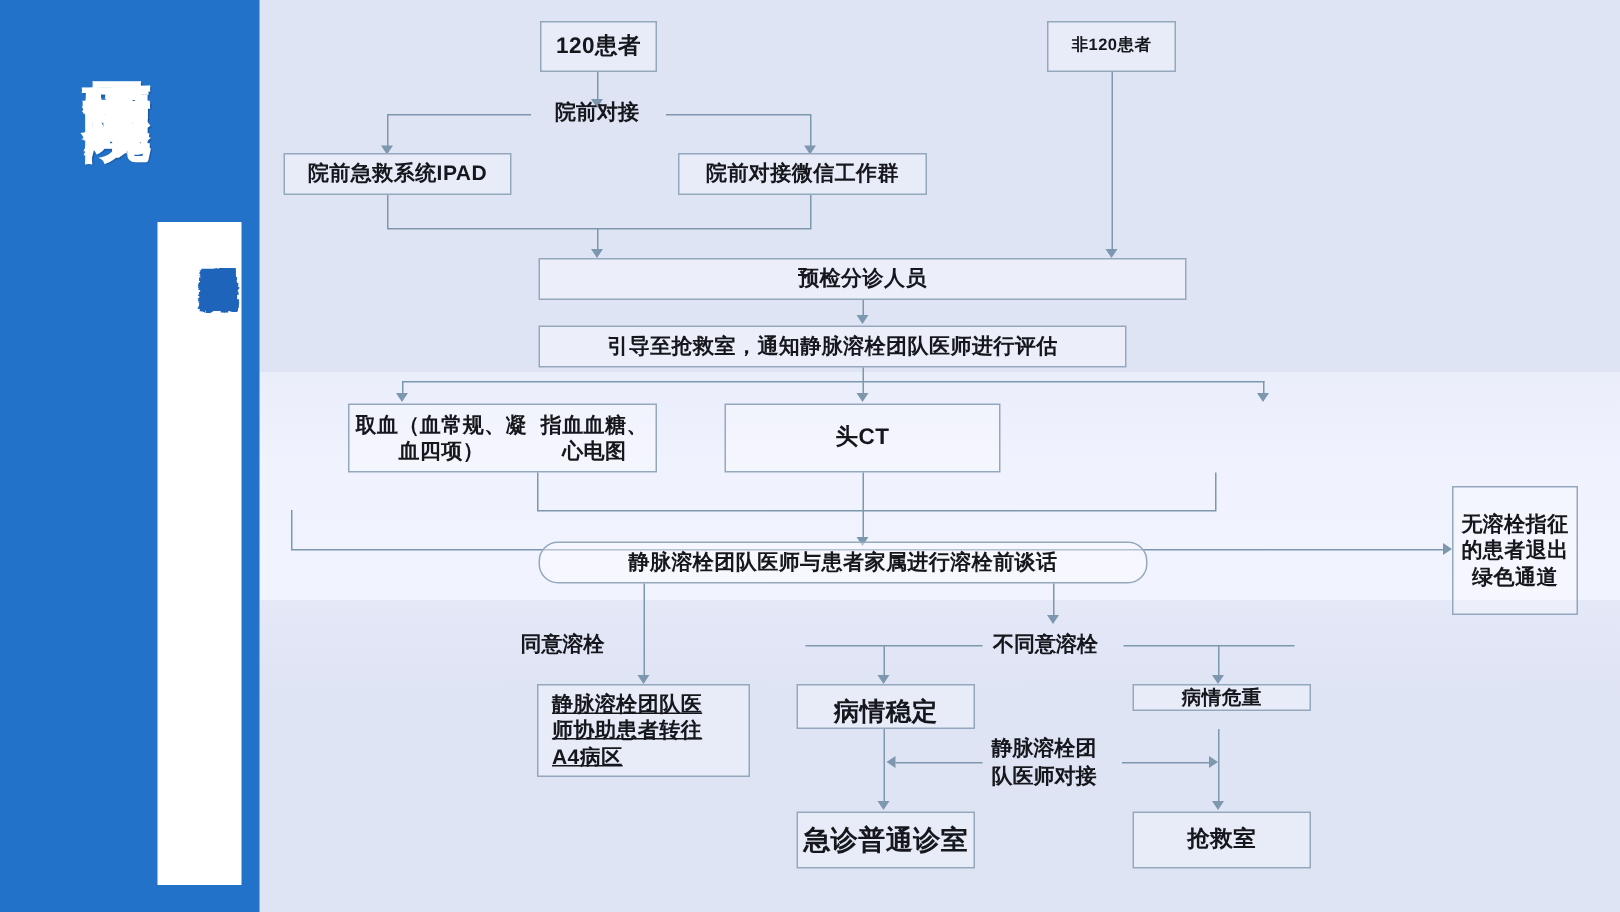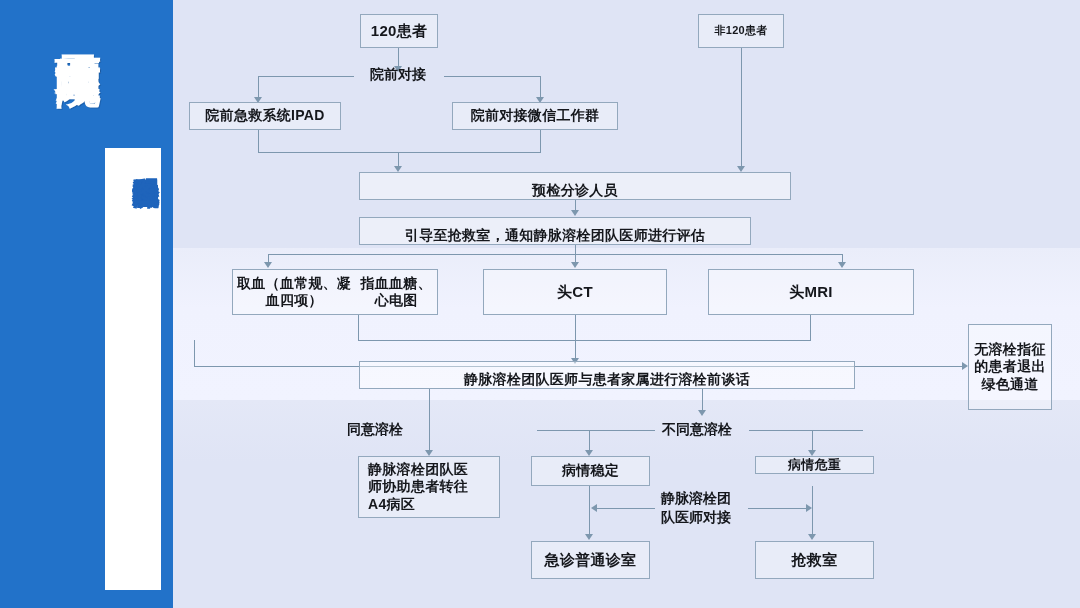--- a/index.html
+++ b/index.html
@@ -83,25 +83,26 @@
     color: #15171c;
     font-weight: 700;
     display: flex;
     align-items: center;
     justify-content: center;
     text-align: center;
     font-size: 14px;
     line-height: 1.25;
     letter-spacing: 0.3px;
   }
-  .node.light { background: rgba(255,255,255,0.42); align-items: flex-end; }
+  .node.light { background: rgba(255,255,255,0.42); }
   .node.leftalign {
     justify-content: flex-start;
     text-align: center;
     padding-left: 8px;
+    text-decoration: underline;
   }
   .label {
     position: absolute;
     color: #15171c;
     font-weight: 700;
     font-size: 14px;
     line-height: 1.25;
     white-space: nowrap;
     background: transparent;
   }
@@ -210,40 +211,37 @@
 
   <div class="node" style="left:232px; top:269px; width:206px; height:46px; flex-direction:row;">
     <span>取血（血常规、凝血四项）</span>
     <span>指血血糖、心电图</span>
   </div>
 
   <div class="node" style="left:483px; top:269px; width:184px; height:46px; font-size:15px;">
     <span>头CT</span>
   </div>
 
-  <div class="node" style="left:708px; top:269px; width:206px; height:46px; font-size:15px;">
-    <span>头MRI</span>
-  </div>
 
   <div class="ln v" style="left:358px; top:315px; height:25px;"></div>
   <div class="ln v" style="left:575px; top:315px; height:25px;"></div>
   <div class="ln v" style="left:810px; top:315px; height:25px;"></div>
   <div class="ln h" style="left:358px; top:340px; width:453px;"></div>
   <div class="ln v" style="left:575px; top:340px; height:20px;"></div>
   <div class="arrow down" style="left:571px; top:358px;"></div>
 
   <div class="ln h" style="left:194px; top:366px; width:770px;"></div>
   <div class="ln v" style="left:194px; top:340px; height:26px;"></div>
   <div class="arrow right" style="left:962px; top:362px;"></div>
 
   <div class="node" style="left:968px; top:324px; width:84px; height:86px; padding:0 4px;">
     <span class="label wrap" style="position:static;">无溶栓指征的患者退出绿色通道</span>
   </div>
 
-  <div class="node light" style="left:359px; top:361px; width:496px; height:28px;">
+  <div class="node light" style="left:359px; top:361px; width:406px; height:28px;border-radius:13px;">
     <span>静脉溶栓团队医师与患者家属进行溶栓前谈话</span>
   </div>
 
   <div class="ln v" style="left:429px; top:389px; height:63px;"></div>
   <div class="arrow down" style="left:425px; top:450px;"></div>
   <div class="label" style="left:347px; top:421px;">同意溶栓</div>
 
   <div class="ln v" style="left:702px; top:389px; height:23px;"></div>
   <div class="arrow down" style="left:698px; top:410px;"></div>
   <div class="label" style="left:662px; top:421px;text-align:right;">不同意溶栓</div>
@@ -253,21 +251,21 @@
   <div class="arrow down" style="left:585px; top:450px;"></div>
   <div class="ln v" style="left:812px; top:430px; height:22px;"></div>
   <div class="arrow down" style="left:808px; top:450px;"></div>
 
   <div class="node leftalign" style="left:358px; top:456px; width:142px; height:62px; flex-direction:column; align-items:flex-start; justify-content:center; padding-left:9px;">
     <span>静脉溶栓团队医</span>
     <span>师协助患者转往</span>
     <span>A4病区</span>
   </div>
 
-  <div class="node" style="left:531px; top:456px; width:119px; height:30px; font-size:14px;">
+  <div class="node" style="left:531px; top:456px; width:119px; height:30px; font-size:17px;align-items:flex-end;">
     <span>病情稳定</span>
   </div>
 
   <div class="node" style="left:755px; top:456px; width:119px; height:18px; font-size:13px;">
     <span>病情危重</span>
   </div>
 
   <div class="label" style="left:661px; top:490px;">静脉溶栓团</div>
   <div class="label" style="left:661px; top:509px;">队医师对接</div>
 
@@ -275,21 +273,21 @@
   <div class="arrow left" style="left:591px; top:504px;"></div>
   <div class="ln h" style="left:748px; top:508px; width:58px;"></div>
   <div class="arrow right" style="left:806px; top:504px;"></div>
 
   <div class="ln v" style="left:589px; top:486px; height:50px;"></div>
   <div class="arrow down" style="left:585px; top:534px;"></div>
 
   <div class="ln v" style="left:812px; top:486px; height:50px;"></div>
   <div class="arrow down" style="left:808px; top:534px;"></div>
 
-  <div class="node" style="left:531px; top:541px; width:119px; height:38px; font-size:15px;font-family:Liberation Serif, serif;">
+  <div class="node" style="left:531px; top:541px; width:119px; height:38px; font-size:18px;font-family:Liberation Serif, serif;">
     <span>急诊普通诊室</span>
   </div>
 
   <div class="node" style="left:755px; top:541px; width:119px; height:38px; font-size:15px;">
     <span>抢救室</span>
   </div>
 
 </div>
 
 </body></html>

